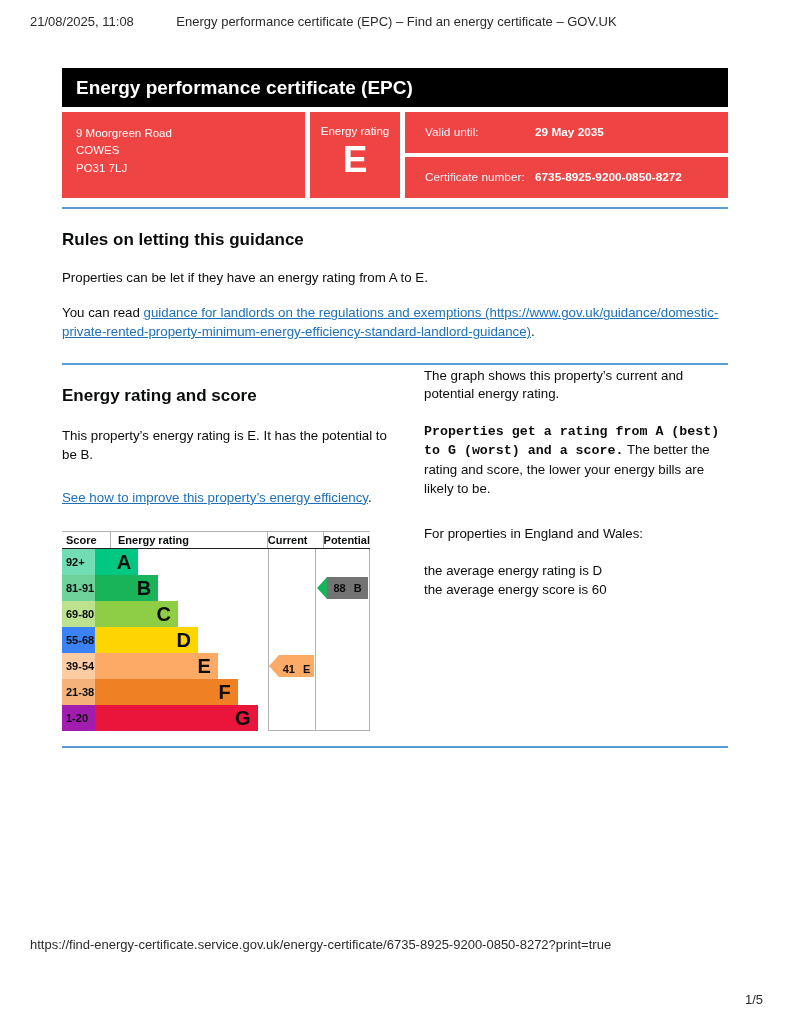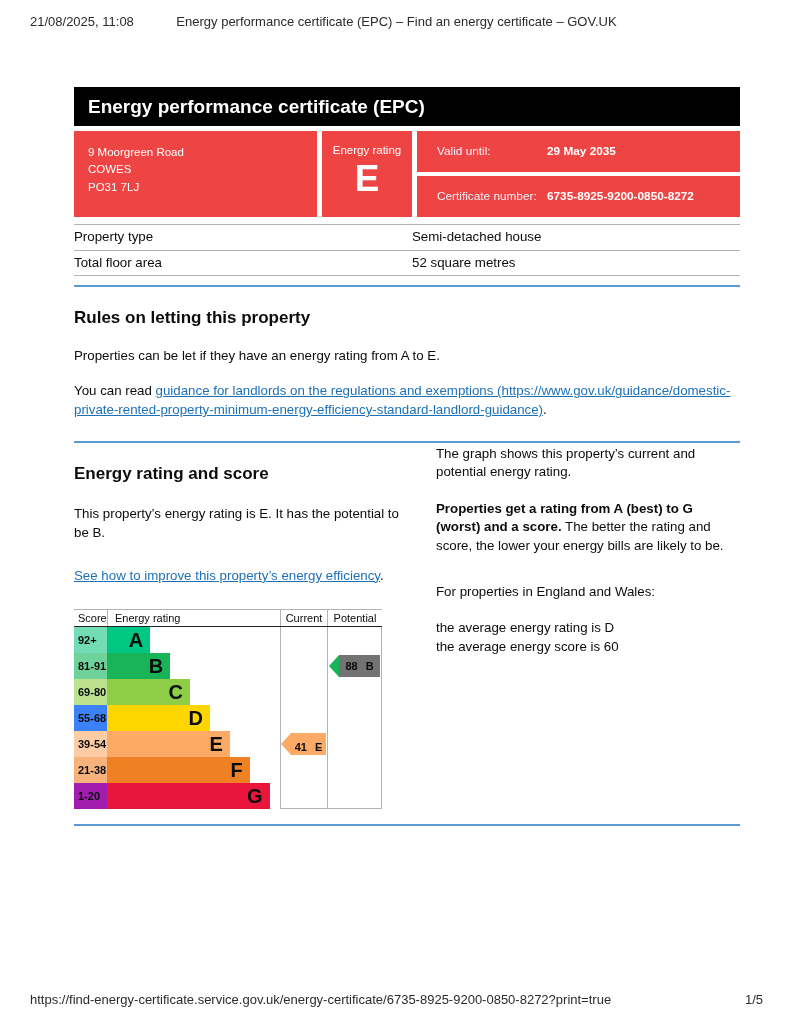--- a/index.html
+++ b/index.html
@@ -5,24 +5,24 @@
   * { margin:0; padding:0; box-sizing:border-box; }
   html,body { background:#fff; }
   body {
     width:793px; height:1024px; position:relative; overflow:hidden;
     font-family:"Liberation Sans","DejaVu Sans",sans-serif;
     color:#0b0c0c; font-size:13.3px; line-height:1.4;
   }
   .chrome { position:absolute; font-size:13px; color:#2b2b2b; }
   .chrome-header-date { left:30px; top:13px; }
   .chrome-header-title { left:0; right:0; top:13px; text-align:center; }
-  .chrome-footer-url { left:30px; top:991px; }
+  .chrome-footer-url { left:30px; top:936px; }
   .chrome-footer-page { right:30px; top:991px; }
 
-  .content { position:absolute; left:74px; top:68px; width:666px;margin-top:19px; }
+  .content { position:absolute; left:62px; top:68px; width:666px; }
 
   .banner { background:#000; color:#fff; height:39px; line-height:39px;
             font-size:19px; font-weight:bold; padding-left:14px; }
 
   .summary { display:flex; gap:5px; margin-top:5px; height:86px; }
   .sum-box { background:#ef4444; color:#fff; }
   .sum-address { width:243px; padding:13px 0 0 14px; font-size:11.5px; line-height:1.5; }
   .sum-rating { width:90px; text-align:center; padding-top:11px; font-size:11.5px; }
   .sum-rating .big-letter { display:block; font-size:37px; font-weight:bold; line-height:1.1; margin-top:1px; }
   .sum-right { flex:1; display:flex; flex-direction:column; gap:4px; }
@@ -47,21 +47,21 @@
   .col-left { width:334px; }
   .col-right { width:304px; margin-left:28px; padding-top:2px; }
   .col-left .intro { margin-top:20px; }
   .col-left .improve { margin-top:24px; }
   .col-right p { margin-top:0; }
   .col-right .gap { margin-top:18px; }
   .col-right .gap-lg { margin-top:27px; }
 
   
   .epc-chart { width:308px; margin-top:24px; border-top:1px solid #b1b4b6; font-size:11px; }
-  .epc-head { display:flex; height:17px; border-bottom:1px solid #222; font-weight:normal; }
+  .epc-head { display:flex; height:17px; border-bottom:1px solid #222; font-weight:bold;gap:15px; }
   .epc-head span { display:block; line-height:16px; }
   .h-score { width:33px; padding-left:4px; }
   .h-rating { width:173px; padding-left:7px; border-left:1px solid #b1b4b6; }
   .h-current { width:47px; border-left:1px solid #b1b4b6; text-align:center; }
   .h-potential { width:55px; border-left:1px solid #b1b4b6; text-align:center; }
   .epc-body { position:relative; height:182px; }
   .epc-row { display:flex; height:26px; }
   .epc-score { width:33px; padding-left:4px; font-weight:bold; line-height:26px; }
   .epc-track { width:173px; }
   .epc-bar { display:block; height:26px; text-align:right; }
@@ -69,21 +69,21 @@
   .epc-colline { position:absolute; top:0; height:182px; border-bottom:1px solid #b1b4b6; }
   .epc-colline.cur { left:206px; width:47px; border-left:1px solid #b1b4b6; }
   .epc-colline.pot { left:253px; width:55px; border-left:1px solid #b1b4b6; border-right:1px solid #b1b4b6; }
   .epc-arrow { position:absolute; height:22px; display:flex; }
   .epc-arrow-tip { width:0; height:0; border-top:11px solid transparent; border-bottom:11px solid transparent; border-right:10px solid #000; }
   .epc-arrow-body { flex:1; display:flex; align-items:center; justify-content:center; gap:8px;
                     font-weight:bold; font-size:11px; color:#0b0c0c; }
   .arrow-current { left:207px; width:45px; }
   .arrow-potential { left:255px; width:51px; }
 
-  .bold { font-weight:bold; }
+  .bold { font-weight:bold;font-family:Liberation Mono, monospace; }
 </style>
 </head>
 <body>
 
 <div class="chrome chrome-header-date">21/08/2025, 11:08</div>
 <div class="chrome chrome-header-title">Energy performance certificate (EPC) – Find an energy certificate – GOV.UK</div>
 
 <div class="content">
 
   <div class="banner">Energy performance certificate (EPC)</div>
@@ -103,34 +103,24 @@
         <span class="lbl">Valid until:</span>
         <span class="val">29 May 2035</span>
       </div>
       <div class="sum-box">
         <span class="lbl">Certificate number:</span>
         <span class="val">6735-8925-9200-0850-8272</span>
       </div>
     </div>
   </div>
 
-  <div class="prop-table">
-    <div class="prop-row">
-      <span class="prop-label">Property type</span>
-      <span>Semi-detached house</span>
-    </div>
-    <div class="prop-row">
-      <span class="prop-label">Total floor area</span>
-      <span>52 square metres</span>
-    </div>
-  </div>
 
   <hr class="rule">
 
-  <h2 class="section-h">Rules on letting this property</h2>
+  <h2 class="section-h">Rules on letting this guidance</h2>
   <p class="body-p">Properties can be let if they have an energy rating from A to E.</p>
   <p class="body-p link-wrap"><span>You can read </span><a href="#">guidance for landlords on the regulations and exemptions (https://www.gov.uk/guidance/domestic-private-rented-property-minimum-energy-efficiency-standard-landlord-guidance)</a><span>.</span></p>
 
   <hr class="rule mid">
 
   <div class="two-col">
     <div class="col-left">
       <h2 class="section-h">Energy rating and score</h2>
       <p class="intro">This property’s energy rating is E. It has the potential to be B.</p>
       <p class="improve"><a href="#">See how to improve this property’s energy efficiency</a><span>.</span></p>

